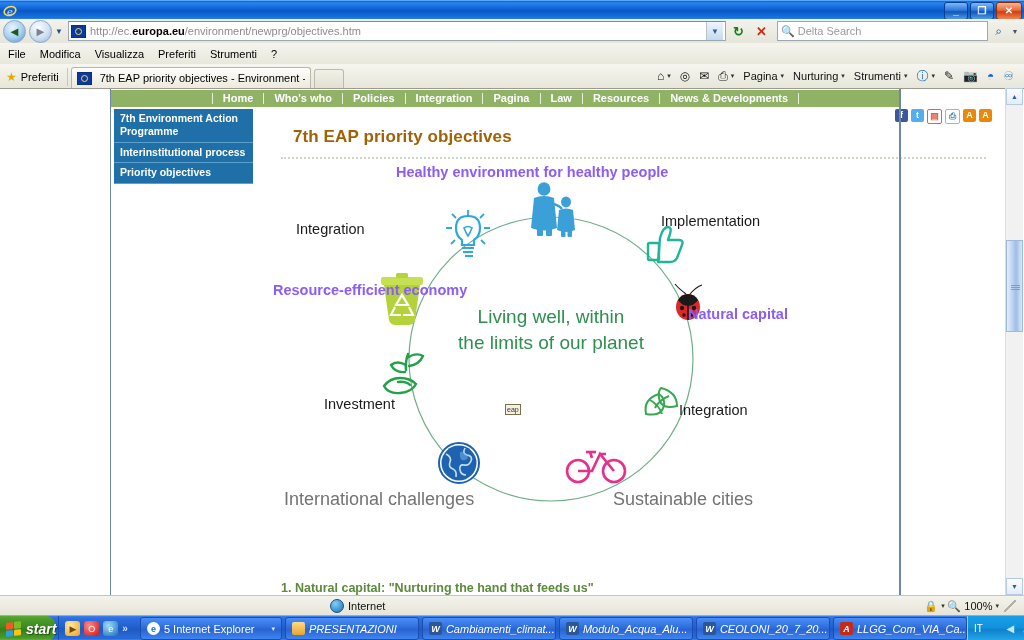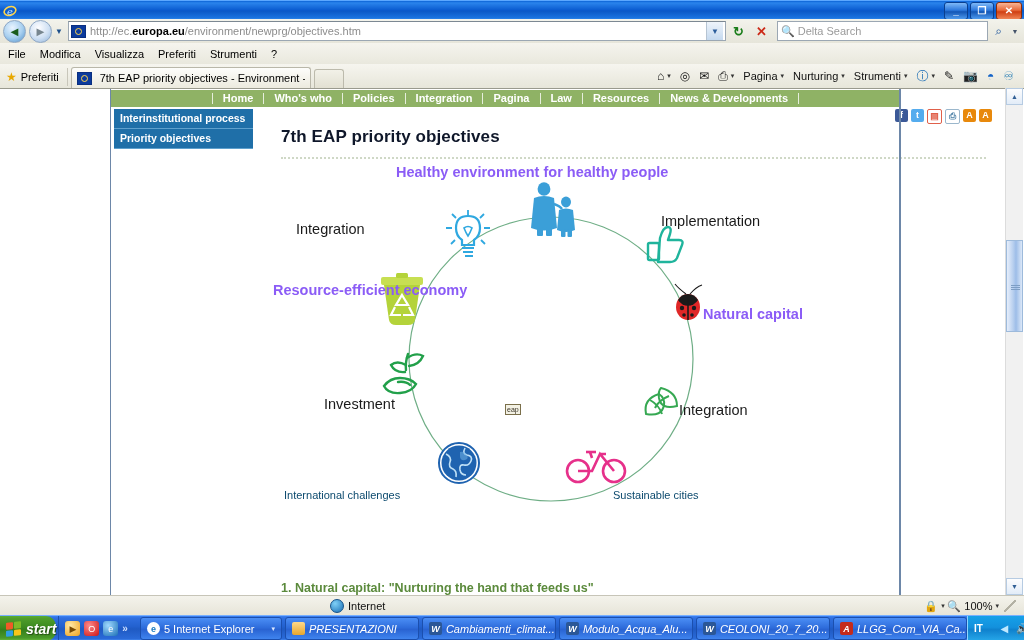--- a/index.html
+++ b/index.html
@@ -139,42 +139,42 @@
 
   .sidebox{position:absolute;left:3px;top:20px;width:139px;}
   .sidebox .si{
     background:#1f6fa8;color:#fff;font-weight:bold;font-size:10.5px;
     padding:3px 6px;border-bottom:1px solid #5ea0cd;line-height:1.25;
   }
   .sidebox .si.two{padding-bottom:4px;}
 
   .contentcol{position:absolute;left:170px;top:20px;width:715px;}
   .pagetitle{
-    color:#0f172a;font-size:17px;font-weight:bold;margin:18px 0 0 0;letter-spacing:.1px;
+    color:#a16207;font-size:17px;font-weight:bold;margin:18px 0 0 12px;letter-spacing:.1px;
   }
   .share{position:absolute;right:8px;top:20px;display:flex;gap:3px;}
   .sh{width:13px;height:13px;border-radius:2px;display:flex;align-items:center;justify-content:center;color:#fff;font-size:9px;font-weight:bold;line-height:1;}
   .sh.fb{background:#3b5998;}
   .sh.tw{background:#55acee;}
   .sh.rss{background:#fff;border:1px solid #e0604a;color:#e0604a;}
   .sh.pr{background:#fff;border:1px solid #9bb7cc;color:#4a7fa5;}
   .sh.a1{background:#e8890c;}
   .sh.a2{background:#e8890c;}
   .dotrule{
     position:absolute;left:0;top:48px;width:705px;height:0;
     border-top:2px dotted #cfd8c6;
   }
 
   
   .diagram{position:absolute;left:165px;top:75px;width:700px;height:385px;}
   .diagram svg{position:absolute;left:0;top:0;}
   .dlabel{position:absolute;white-space:nowrap;line-height:1.15;}
   .dlabel.green{color:#8b5cf6;font-weight:bold;font-size:14.5px;}
   .dlabel.black{color:#1a1a1a;font-size:14.5px;}
-  .dlabel.blue{color:#0c4a6e;font-size:11px;}
+  .dlabel.blue{color:#737373;font-size:18px;}
   .center-text{
     position:absolute;left:150px;top:140px;width:250px;text-align:center;
     color:#2f8f4e;font-size:19px;line-height:1.35;
   }
   .eapbadge{
     position:absolute;left:229px;top:240px;
     border:1px solid #7a6f4a;background:#f3f1e4;color:#3a3426;
     font-size:7px;padding:0 1px;line-height:9px;
   }
 
@@ -261,21 +261,21 @@
   .tico.ie{background:#fff;color:#1b7ac0;border-radius:50%;}
   .tico.folder{background:linear-gradient(to bottom,#ffd98a,#e8a62c);}
   .tico.word{background:#2b5797;color:#fff;}
   .tico.pdf{background:#c42a1c;color:#fff;}
   .task .tcar{margin-left:auto;font-size:7px;color:#dbe8ff;}
   .tray{
     margin-left:auto;height:25px;display:flex;align-items:center;gap:5px;padding:0 6px;
     background:linear-gradient(to bottom,#16a0e8 0%,#1391dd 45%,#0f81cd 55%,#27a8ea 100%);
     border-left:1px solid #8fd6ff;
   }
-  .tray .lang{color:#fff;font-size:10px;font-weight:bold;margin-right:10px;}
+  .tray .lang{color:#fff;font-size:10px;font-weight:normal;margin-right:16px;}
   .tray .ti{width:13px;height:13px;display:flex;align-items:center;justify-content:center;font-size:10px;color:#fff;}
   .ti.blue{color:#bfe9ff;}
 </style>
 </head>
 <body>
 
 <div class="app">
 
   <div class="titlebar">
     <div class="tb-ico">
@@ -419,20 +419,21 @@
         <a>Who's who</a>
         <a>Policies</a>
         <a>Integration</a>
         <a>Pagina</a>
         <a>Law</a>
         <a>Resources</a>
         <a>News &amp; Developments</a>
       </div>
 
       <div class="sidebox">
+        <div class="si two">7th Environment Action Programme</div>
         <div class="si">Interinstitutional process</div>
         <div class="si">Priority objectives</div>
       </div>
 
       <div class="contentcol">
         <div class="pagetitle">7th EAP priority objectives</div>
         <div class="dotrule"></div>
       </div>
 
       <div class="share">
@@ -520,26 +521,30 @@
           </g>
 
           <g transform="translate(172,48)" fill="none" stroke="#2fa8e0" stroke-width="2.2">
             <path d="M20 4 q12 0 12 12 q0 8 -6 12 v5 h-12 v-5 q-6 -4 -6 -12 q0 -12 12 -12z"></path>
             <path d="M14 36 h12 M15 40 h10 M17 44 h8"></path>
             <path d="M20 4 v-6 M4 16 h-6 M36 16 h6 M8 6 l-4 -4 M32 6 l4 -4 M7 28 l-4 4 M33 28 l4 4" stroke-width="1.8"></path>
             <path d="M16 16 q4 -3 8 0 q-2 5 -4 8 q-2 -3 -4 -8z" stroke-width="1.6"></path>
           </g>
         </svg>
 
+        <div class="center-text">
+          <div>Living well, within</div>
+          <div>the limits of our planet</div>
+        </div>
 
         <div class="dlabel green" style="left:120px;top:0px;">Healthy environment for healthy people</div>
 
         <div class="dlabel black" style="left:385px;top:49px;">Implementation</div>
 
-        <div class="dlabel green" style="left:427px;top:142px;">Natural capital</div>
+        <div class="dlabel green" style="left:412px;top:142px;">Natural capital</div>
 
         <div class="dlabel black" style="left:403px;top:238px;">Integration</div>
 
         <div class="dlabel blue" style="left:337px;top:325px;">Sustainable cities</div>
 
         <div class="dlabel blue" style="left:8px;top:325px;">International challenges</div>
 
         <div class="dlabel black" style="left:48px;top:232px;">Investment</div>
 
         <div class="dlabel green" style="left:-3px;top:118px;text-align:right;width:146px;">Resource-efficient economy</div>

